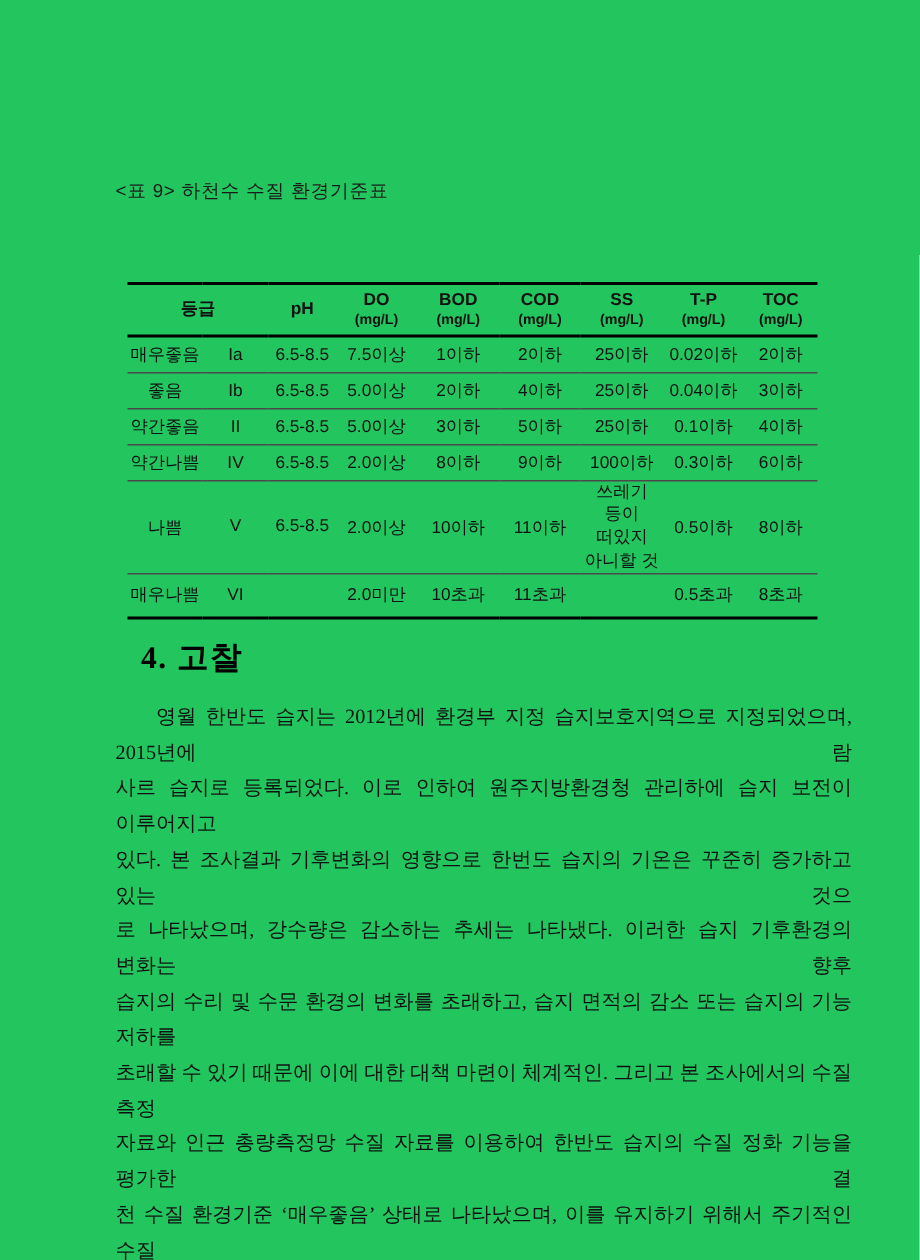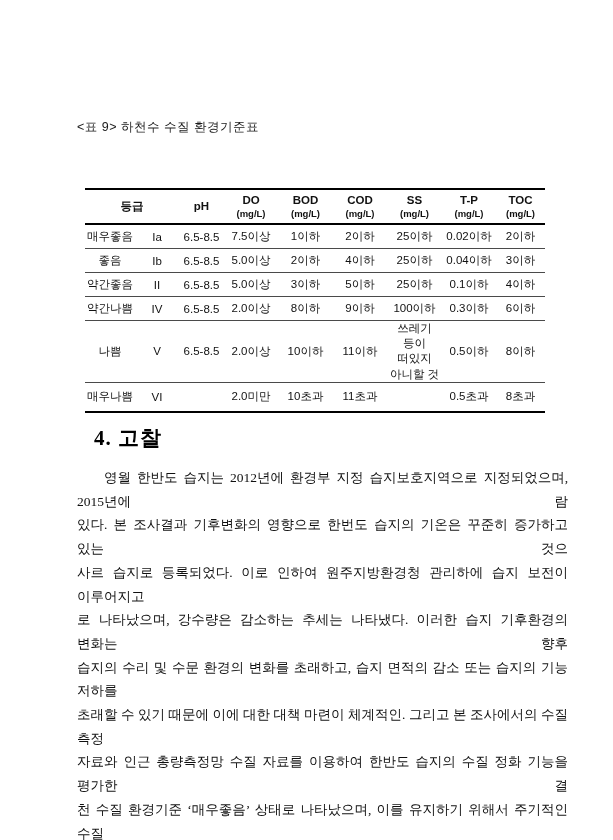--- a/index.html
+++ b/index.html
@@ -1,20 +1,20 @@
 <!DOCTYPE html>
 <html lang="ko"><head>
 <meta charset="utf-8">
 <style>
   html,body { margin:0; padding:0; background:#e8e8e8; }
   .page {
     position:relative;
     width:613px; height:840px;
     margin:0 auto;
-    background:#ffffff;
+    background:#22c55e;
     color:#141414;
     font-family:"Liberation Sans","DejaVu Sans",sans-serif;
     overflow:hidden;
   }
 
   
   .table-caption {
     position:absolute; left:77px; top:119px;
     font-size:12.5px; letter-spacing:0.5px; color:#1a1a1a;
   }
@@ -201,22 +201,22 @@
         <td>0.5초과</td>
         <td>8초과</td>
       </tr>
     </tbody>
   </table>
 
   <h2 class="heading">4. 고찰</h2>
 
   <div class="para">
     <div class="jline first">영월 한반도 습지는 2012년에 환경부 지정 습지보호지역으로 지정되었으며, 2015년에 람</div>
+    <div class="jline">사르 습지로 등록되었다. 이로 인하여 원주지방환경청 관리하에 습지 보전이 이루어지고</div>
     <div class="jline">있다. 본 조사결과 기후변화의 영향으로 한번도 습지의 기온은 꾸준히 증가하고 있는 것으</div>
-    <div class="jline">사르 습지로 등록되었다. 이로 인하여 원주지방환경청 관리하에 습지 보전이 이루어지고</div>
     <div class="jline">로 나타났으며, 강수량은 감소하는 추세는 나타냈다. 이러한 습지 기후환경의 변화는 향후</div>
     <div class="jline">습지의 수리 및 수문 환경의 변화를 초래하고, 습지 면적의 감소 또는 습지의 기능 저하를</div>
     <div class="jline">초래할 수 있기 때문에 이에 대한 대책 마련이 체계적인. 그리고 본 조사에서의 수질 측정</div>
     <div class="jline">자료와 인근 총량측정망 수질 자료를 이용하여 한반도 습지의 수질 정화 기능을 평가한 결</div>
     <div class="jline">천 수질 환경기준 ‘매우좋음’ 상태로 나타났으며, 이를 유지하기 위해서 주기적인 수질</div>
     <div class="jline">조사를 통해서 수질 현황을 모니터링하고, 습지 인근 지역으로부터의 오염원 유입의 사전</div>
     <div class="jline last">방지 등의 체계적인 관리 대책이 요구된다.</div>
   </div>
 
 

